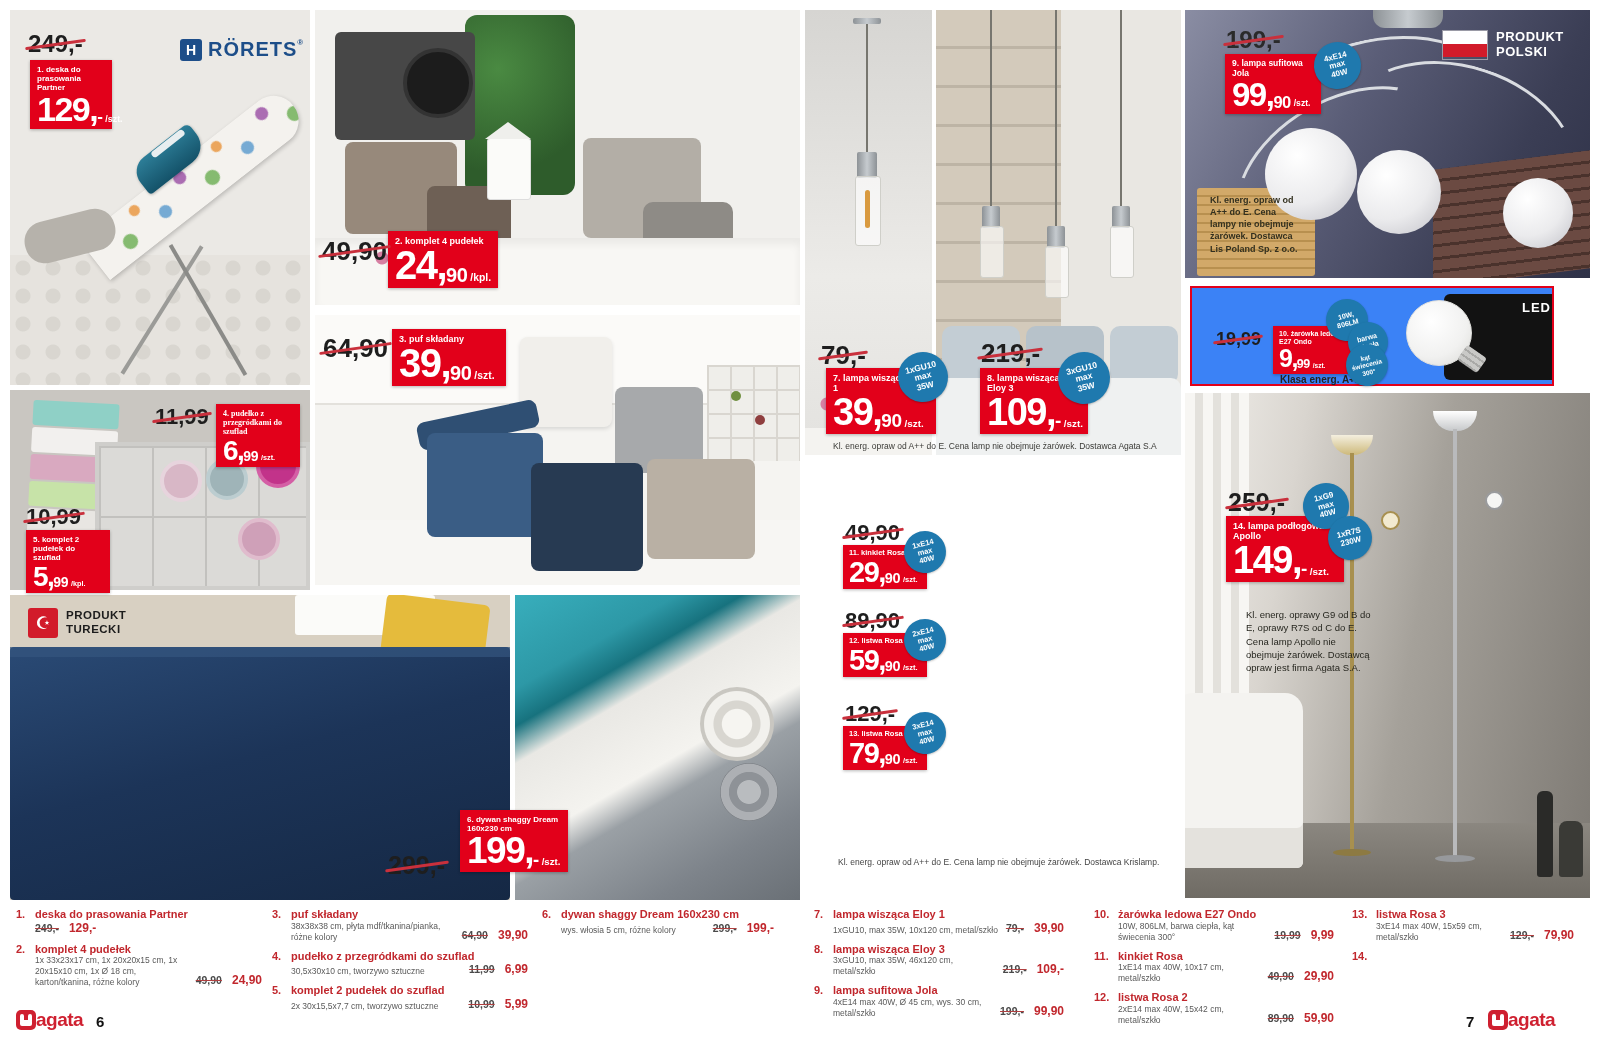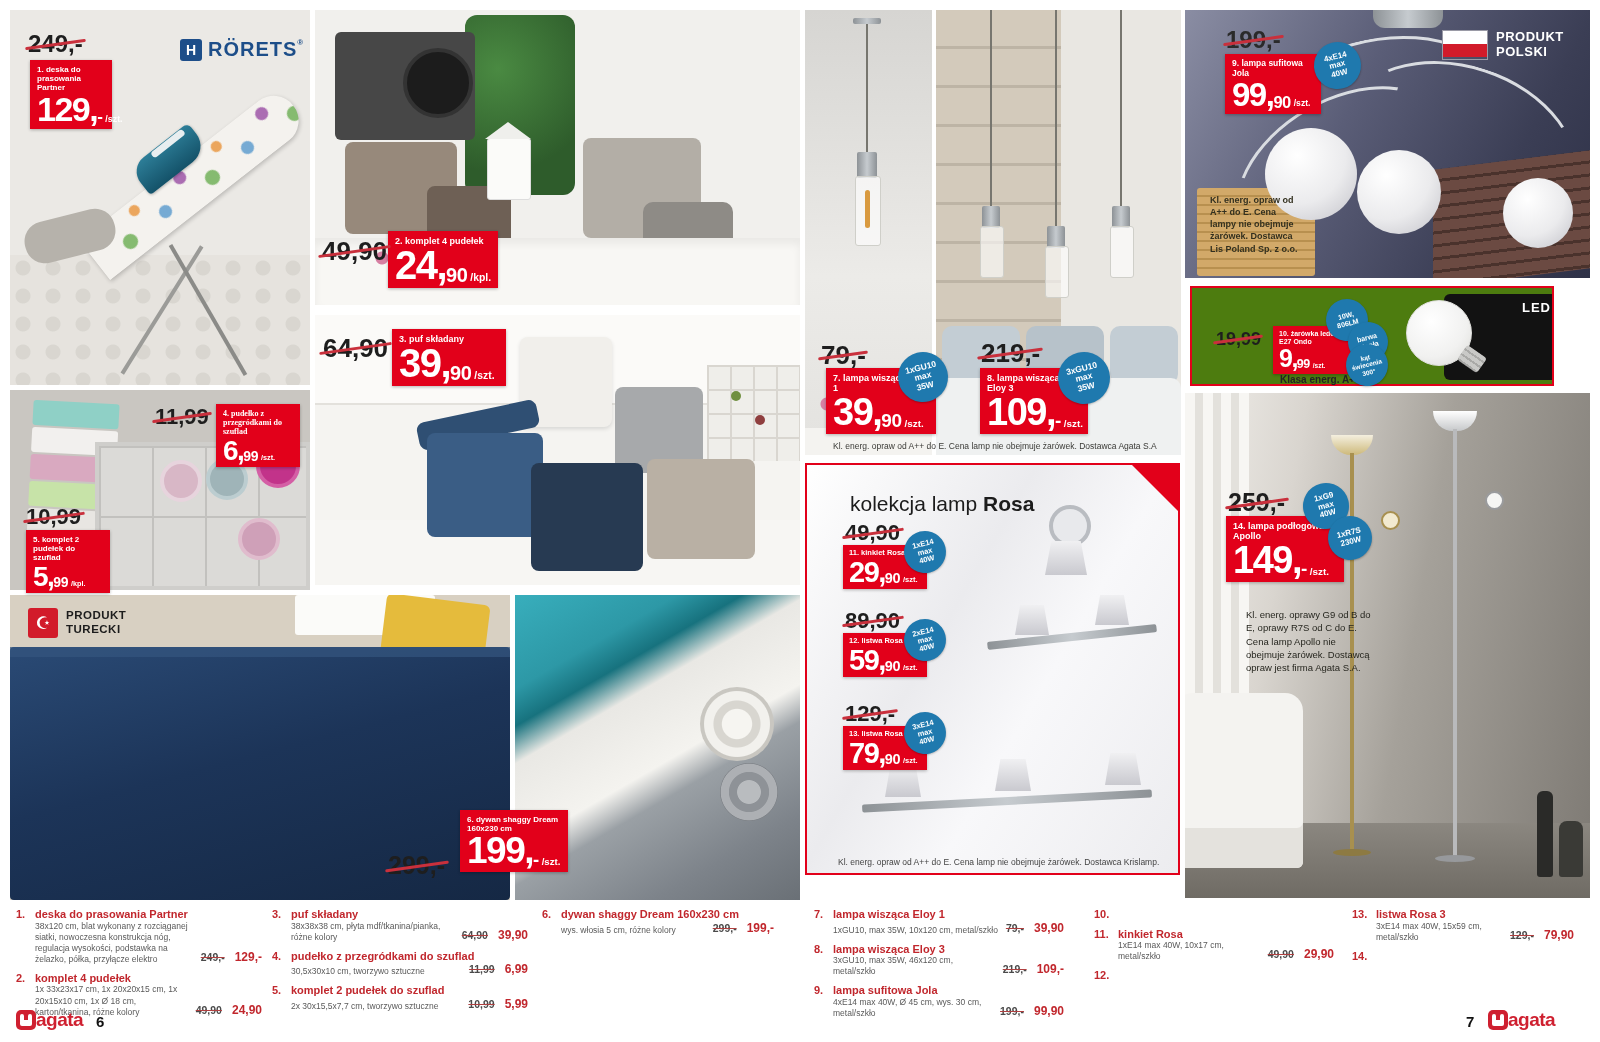--- a/index.html
+++ b/index.html
@@ -305,21 +305,21 @@
       <span>99,</span>
         <span class="s">90</span>
         <span class="u">/szt.</span>
     </div>
   </div>
   <div class="spc" style="left:1314px;top:42px;width:47px;height:47px;font-size:8px;">4xE14
 max
 40W</div>
   <div class="note" style="left:1210px;top:194px;width:92px;font-size:9px;color:#33301f;font-weight:bold;line-height:1.35;">Kl. energ. opraw od A++ do E. Cena lampy nie obejmuje żarówek. Dostawca Lis Poland Sp. z o.o.</div>
 
-  <div class="panel" style="left:1190px;top:286px;width:364px;height:100px;background:#4d7c0f;border:2px solid #e2001a;box-sizing:border-box;">
+  <div class="panel" style="left:1190px;top:286px;width:364px;height:100px;background:#3b82f6;border:2px solid #e2001a;box-sizing:border-box;">
     <div class="abs" style="left:252px;top:6px;width:122px;height:86px;background:#121212;border-radius:6px;"></div>
     <div class="abs" style="left:330px;top:12px;color:#fff;font-weight:bold;font-size:13px;letter-spacing:1px;">LED</div>
     <div class="abs" style="left:214px;top:12px;width:64px;height:64px;border-radius:50%;
                 background:radial-gradient(circle at 38% 32%,#ffffff,#f1f1f0 60%,#d9d9d6 100%);border:1px solid #e0e0dd;"></div>
     <div class="abs" style="left:268px;top:62px;width:24px;height:18px;background:repeating-linear-gradient(180deg,#c9c9c7 0 4px,#a9a9a7 4px 6px);transform:rotate(35deg);border-radius:3px;"></div>
   </div>
   <div class="op" style="left:1216px;top:330px;font-size:18px;">
     <span>19,99</span><i class="sl"></i>
   </div>
   <div class="bdg" style="left:1273px;top:326px;width:80px;padding:4px 6px;">
@@ -332,39 +332,20 @@
   </div>
   <div class="spc" style="left:1326px;top:299px;width:42px;height:42px;font-size:7px;z-index:8;">10W,
 806LM</div>
   <div class="spc" style="left:1348px;top:322px;width:40px;height:40px;font-size:7px;z-index:9;">barwa
 ciepła</div>
   <div class="spc" style="left:1346px;top:344px;width:42px;height:42px;font-size:6.5px;z-index:10;">kąt
 świecenia
 300°</div>
   <div class="note" style="left:1280px;top:374px;font-size:10px;color:#222;font-weight:bold;z-index:8;">Klasa energ. A+.</div>
 
-  <div class="panel" style="left:805px;top:463px;width:375px;height:412px;border:2px solid #e2001a;box-sizing:border-box;
-              background:linear-gradient(120deg,#ffffff 0%,#ebebee 38%,#f8f8fa 60%,#ececef 100%);">
-    <div class="abs" style="right:0;top:0;width:0;height:0;border-top:46px solid #e2001a;border-left:46px solid transparent;"></div>
-    <div class="abs" style="left:43px;top:27px;font-size:21px;color:#1c1c1c;">
-      <span>kolekcja lamp </span><b>Rosa</b>
-    </div>
-
-    <div class="abs" style="left:242px;top:40px;width:34px;height:34px;border-radius:50%;border:4px solid #b9bcc1;background:#e8e9ec;"></div>
-    <div class="cone" style="left:238px;top:76px;width:42px;height:34px;"></div>
-
-    <div class="cap" style="left:180px;top:168px;width:170px;height:8px;transform:rotate(-6deg);"></div>
-    <div class="cone" style="left:208px;top:140px;width:34px;height:30px;"></div>
-    <div class="cone" style="left:288px;top:130px;width:34px;height:30px;"></div>
-
-    <div class="cap" style="left:55px;top:332px;width:290px;height:8px;transform:rotate(-3deg);"></div>
-    <div class="cone" style="left:78px;top:300px;width:36px;height:32px;"></div>
-    <div class="cone" style="left:188px;top:294px;width:36px;height:32px;"></div>
-    <div class="cone" style="left:298px;top:288px;width:36px;height:32px;"></div>
-  </div>
   <div class="op" style="left:845px;top:522px;font-size:22px;">
     <span>49,90</span><i class="sl"></i>
   </div>
   <div class="bdg" style="left:843px;top:545px;width:84px;padding:4px 6px;">
     <div class="lb" style="font-size:7.5px;">11. kinkiet Rosa</div>
     <div class="pr" style="font-size:29px;">
       <span>29,</span>
         <span class="s">90</span>
         <span class="u">/szt.</span>
     </div>
@@ -437,21 +418,20 @@
   <div class="spc" style="left:1328px;top:516px;width:44px;height:44px;font-size:8px;z-index:9;">1xR7S
 230W</div>
   <div class="note" style="left:1246px;top:608px;width:128px;font-size:9.5px;color:#26261f;line-height:1.4;">Kl. energ. oprawy G9 od B do E, oprawy R7S od C do E. Cena lamp Apollo nie obejmuje żarówek. Dostawcą opraw jest firma Agata S.A.</div>
 
   <div class="col" style="left:16px;width:246px;">
     <div class="li">
       <span class="ln">1.</span>
       <div class="lbody">
         <div class="lname">deska do prasowania Partner</div>
         <div class="lrow">
-          <div class="ldesc">38x120 cm, blat wykonany z rozciąganej siatki, nowoczesna konstrukcja nóg, regulacja wysokości, podstawka na żelazko, półka, przyłącze elektro</div>
           <div class="lpr">
             <span class="lold">249,-</span>
             <span class="lnew">129,-</span>
           </div>
         </div>
       </div>
     </div>
     <div class="li">
       <span class="ln">2.</span>
       <div class="lbody">
@@ -563,36 +543,56 @@
             <span class="lnew">99,90</span>
           </div>
         </div>
       </div>
     </div>
   </div>
 
   <div class="col" style="left:1094px;width:240px;">
     <div class="li">
       <span class="ln" able="false" style="width:24px;">10.</span>
+      <div class="lbody">
+        <div class="lname">żarówka ledowa E27 Ondo</div>
+        <div class="lrow">
+          <div class="ldesc">10W, 806LM, barwa ciepła, kąt świecenia 300°</div>
+          <div class="lpr">
+            <span class="lold">19,99</span>
+            <span class="lnew">9,99</span>
+          </div>
+        </div>
+      </div>
     </div>
     <div class="li">
       <span class="ln" style="width:24px;">11.</span>
       <div class="lbody">
         <div class="lname">kinkiet Rosa</div>
         <div class="lrow">
           <div class="ldesc">1xE14 max 40W, 10x17 cm, metal/szkło</div>
           <div class="lpr">
             <span class="lold">49,90</span>
             <span class="lnew">29,90</span>
           </div>
         </div>
       </div>
     </div>
     <div class="li">
       <span class="ln" style="width:24px;">12.</span>
+      <div class="lbody">
+        <div class="lname">listwa Rosa 2</div>
+        <div class="lrow">
+          <div class="ldesc">2xE14 max 40W, 15x42 cm, metal/szkło</div>
+          <div class="lpr">
+            <span class="lold">89,90</span>
+            <span class="lnew">59,90</span>
+          </div>
+        </div>
+      </div>
     </div>
   </div>
 
   <div class="col" style="left:1352px;width:222px;">
     <div class="li">
       <span class="ln" style="width:24px;">13.</span>
       <div class="lbody">
         <div class="lname">listwa Rosa 3</div>
         <div class="lrow">
           <div class="ldesc">3xE14 max 40W, 15x59 cm, metal/szkło</div>

